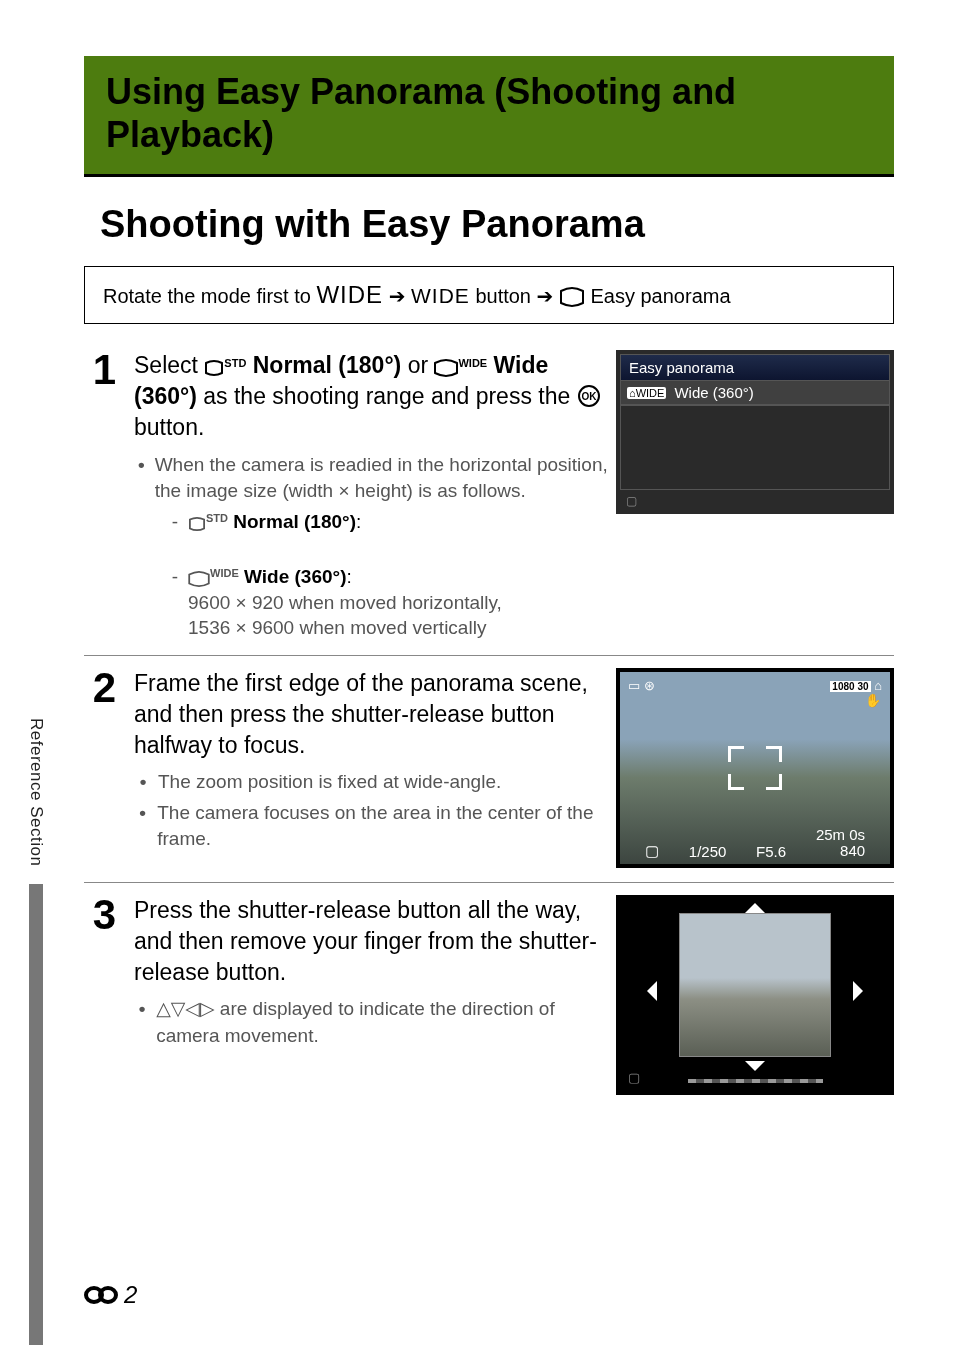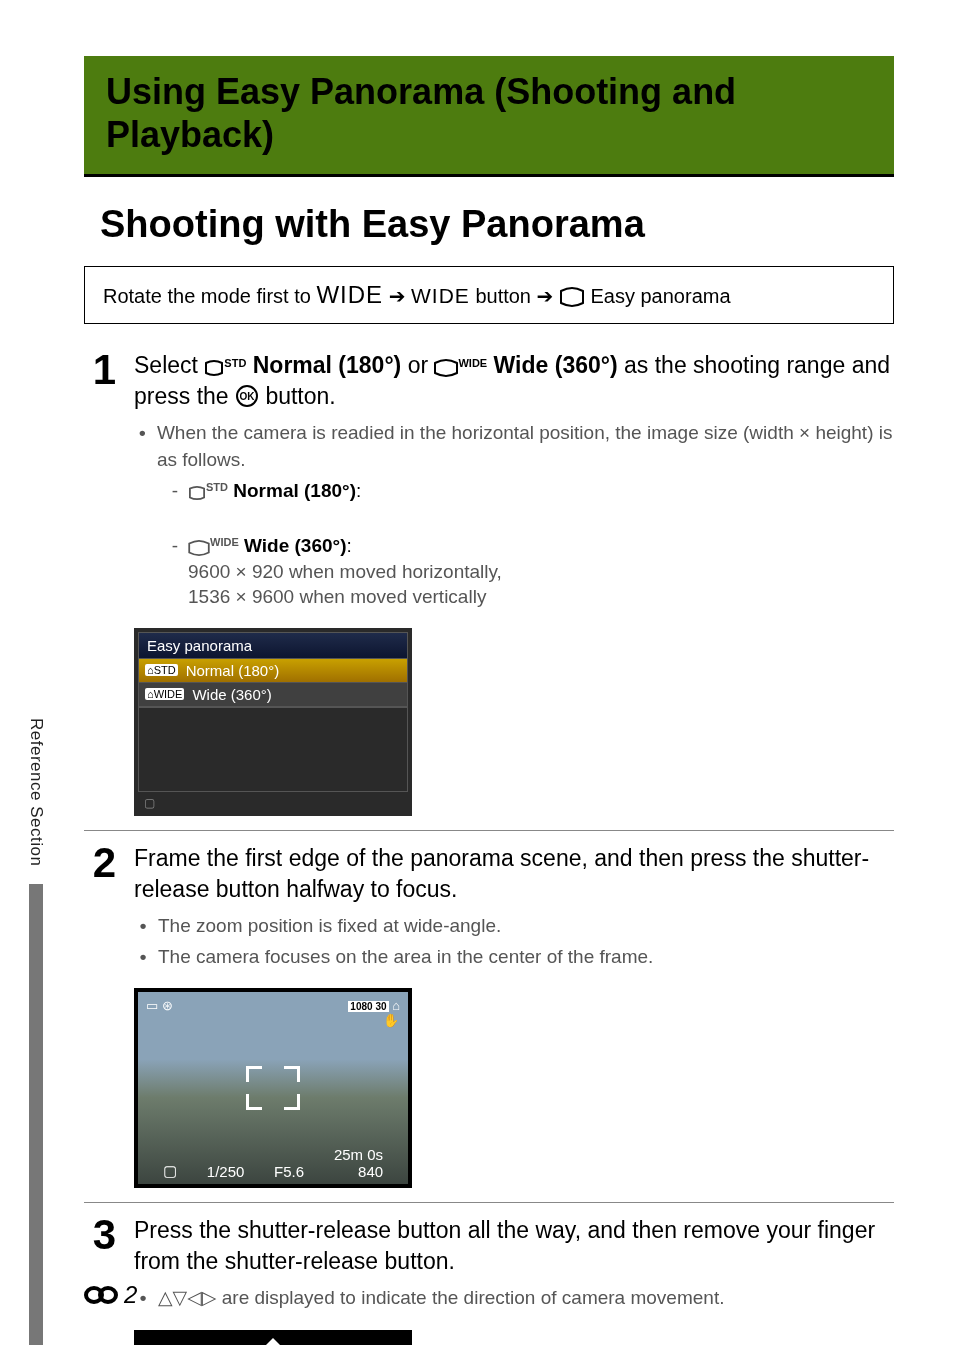--- a/index.html
+++ b/index.html
@@ -68,22 +68,20 @@
   .step-num {
     font-size: 42px;
     font-weight: 700;
     line-height: 0.95;
     width: 32px;
     text-align: right;
   }
   .step-body { flex: 1; }
   .step-row {
     display: flex;
-    gap: 18px;
-    flex-direction: column;
   }
   .step-text { flex: 1; }
   .step-text .main {
     font-size: 23px;
     line-height: 1.35;
   }
   .bold { font-weight: 700; }
   .sub-list { margin-top: 8px; }
   .sub-item {
     display: flex;
@@ -347,24 +345,20 @@
               </div>
             </div>
           </div>
         </div>
       </div>
 
       <div class="lcd-menu">
         <div class="lcd-menu-inner">
           <div class="titlebar">Easy panorama</div>
           <div class="options">
-            <div class="opt selected">
-              <span class="mini-icon">⌂<span>STD</span></span>
-              <span>Normal (180°)</span>
-            </div>
             <div class="opt dim">
               <span class="mini-icon">⌂<span>WIDE</span></span>
               <span>Wide (360°)</span>
             </div>
           </div>
           <div class="filler"></div>
           <div class="status">▢</div>
         </div>
       </div>
     </div>

